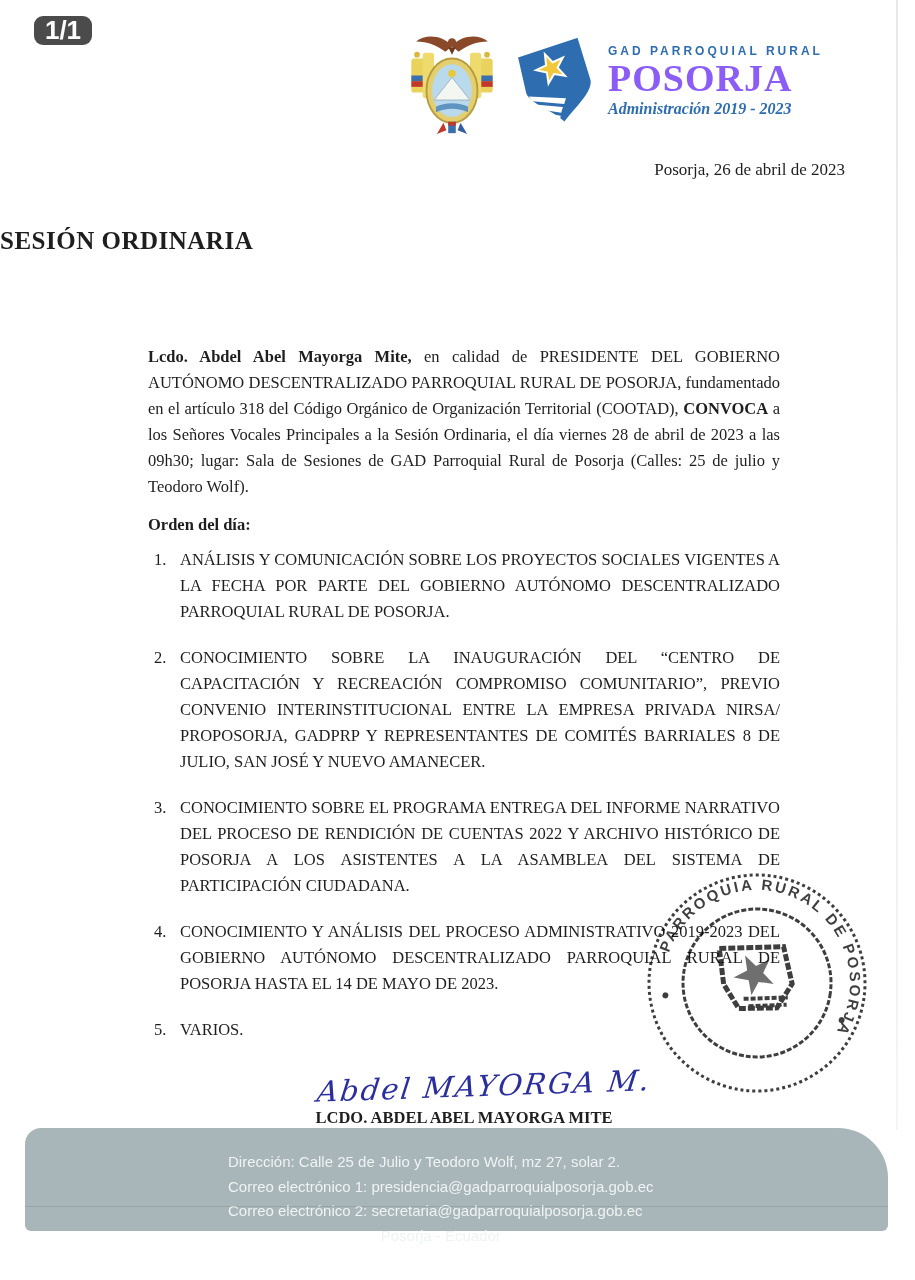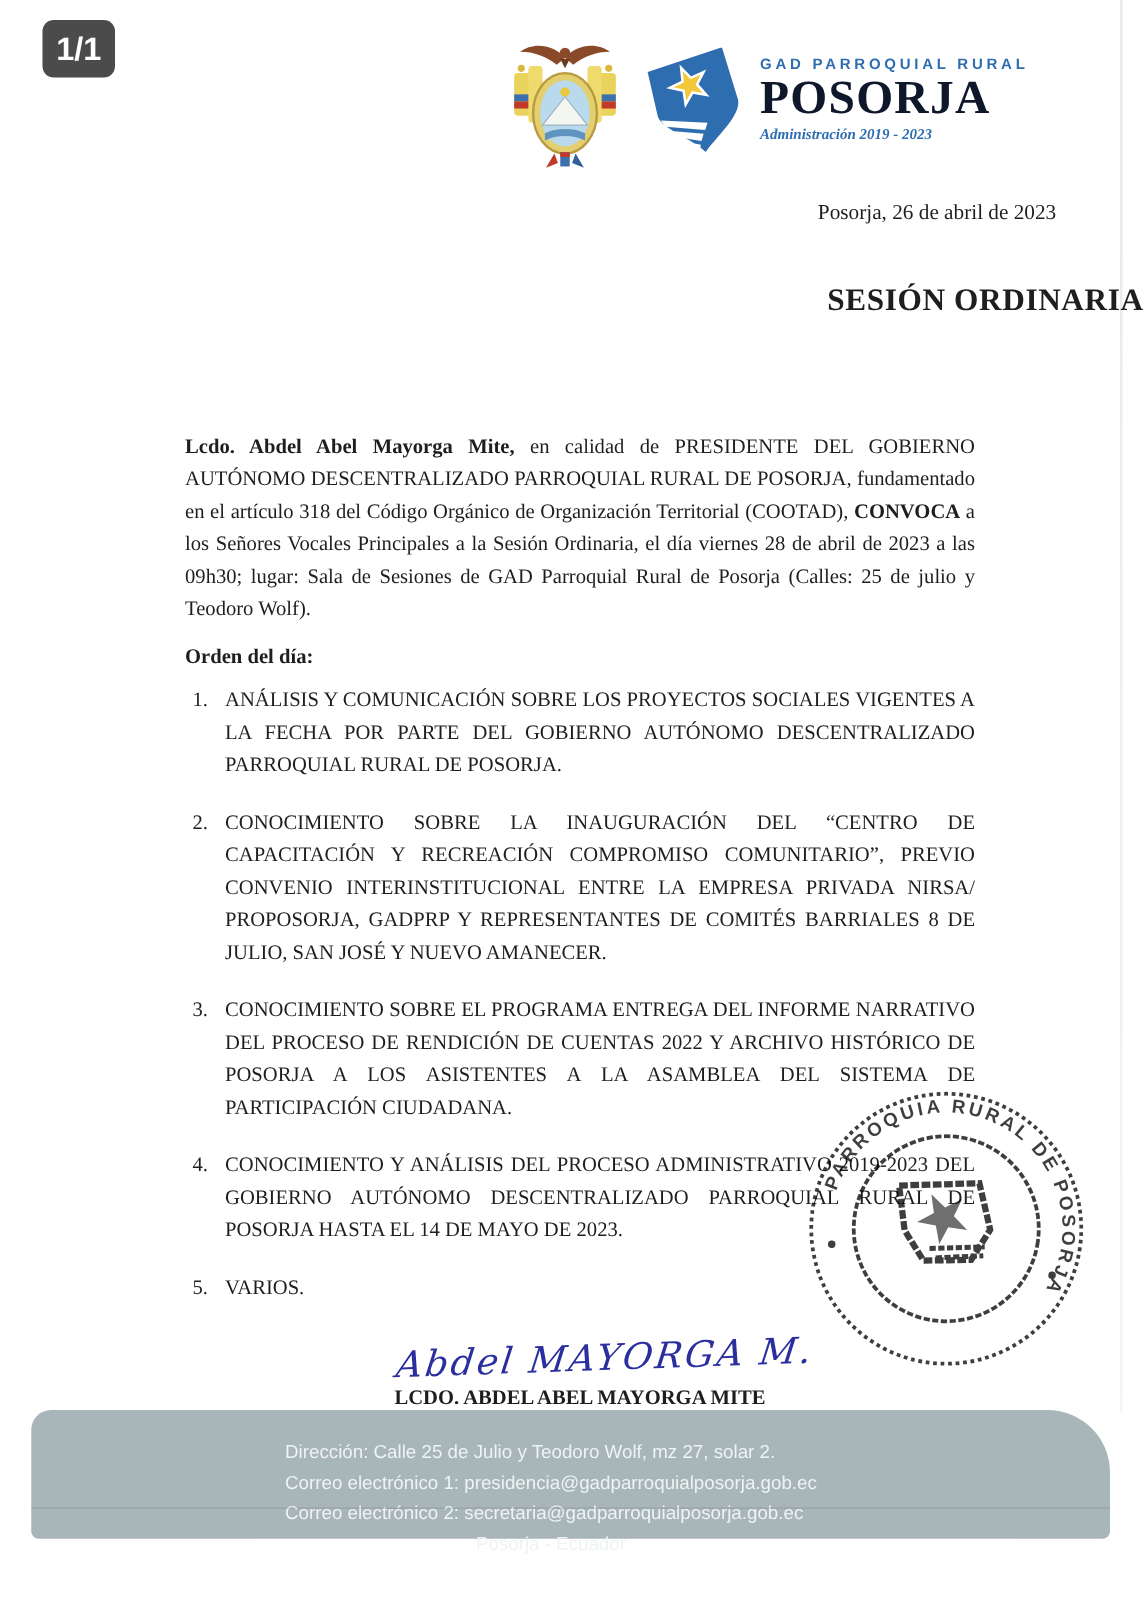--- a/index.html
+++ b/index.html
@@ -4,41 +4,41 @@
 <style>
   * { margin:0; padding:0; box-sizing:border-box; }
   html,body { background:#ffffff; }
   .page {
     position:relative; width:915px; height:1280px; margin:0 auto;
     background:#ffffff; overflow:hidden;
     font-family:"Liberation Serif", serif; color:#1e1e1e;
   }
   
   .page-badge {
-    position:absolute; left:34px; top:16px; width:58px; height:46px;
+    position:absolute; left:34px; top:16px; width:58px; height:29px;
     background:#4b4b4b; border-radius:9px; color:#fff;
     font-family:"Liberation Sans", sans-serif; font-weight:bold; font-size:26px;
     display:flex; align-items:center; justify-content:center;
   }
   
   .scan-edge-right {
     position:absolute; right:17px; top:0; width:2px; height:1130px;
     background:linear-gradient(#d6d6d6, #ececec); opacity:.55;
   }
   
   .header { position:absolute; left:404px; top:32px; display:flex; gap:16px; align-items:flex-start; }
   .logo-wrap { display:flex; gap:10px; align-items:flex-start; margin-top:6px; }
   .logo-text { display:flex; flex-direction:column; margin-top:6px; }
   .logo-line1 { font-family:"Liberation Sans", sans-serif; font-weight:bold; font-size:12px; letter-spacing:3px; color:#2d6db0; }
-  .logo-line2 { font-family:"Liberation Serif", serif; font-weight:bold; font-size:38px; line-height:40px; color:#0f172a; letter-spacing:1px; }
-  .logo-line3 { font-family:"Liberation Serif", serif; font-style:italic; font-weight:bold; font-size:12px; color:#2d6db0; margin-top:2px; }
+  .logo-line2 { font-family:"Liberation Serif", serif; font-weight:bold; font-size:38px; line-height:40px; color:#8b5cf6; letter-spacing:1px; }
+  .logo-line3 { font-family:"Liberation Serif", serif; font-style:italic; font-weight:bold; font-size:16px; color:#2d6db0; margin-top:2px; }
   
   .date-line { position:absolute; top:160px; right:70px; font-size:17px; }
   
-  .title-block { position:absolute; top:224px; left:0; right:0; text-align:right; }
+  .title-block { position:absolute; top:224px; left:0; right:0; text-align:left; }
   .t1 { font-weight:bold; font-size:25px; letter-spacing:.5px; line-height:33px; }
   .t2 { font-weight:bold; font-size:25px; letter-spacing:.5px; line-height:33px;
         text-decoration:underline; text-decoration-thickness:2px; text-underline-offset:4px; }
   .t3 { font-size:26px; line-height:36px; }
   
   .doc-flow { position:absolute; top:344px; left:148px; width:632px; }
   .body-par { font-size:16.5px; line-height:26px; text-align:justify; margin-bottom:15px; }
   .agenda-heading { font-weight:bold; font-size:16.5px; margin-bottom:12px; }
   .agenda-item { display:flex; margin-bottom:20px; font-size:16.5px; line-height:26px; }
   .agenda-item .num { flex:0 0 32px; padding-left:6px; }

